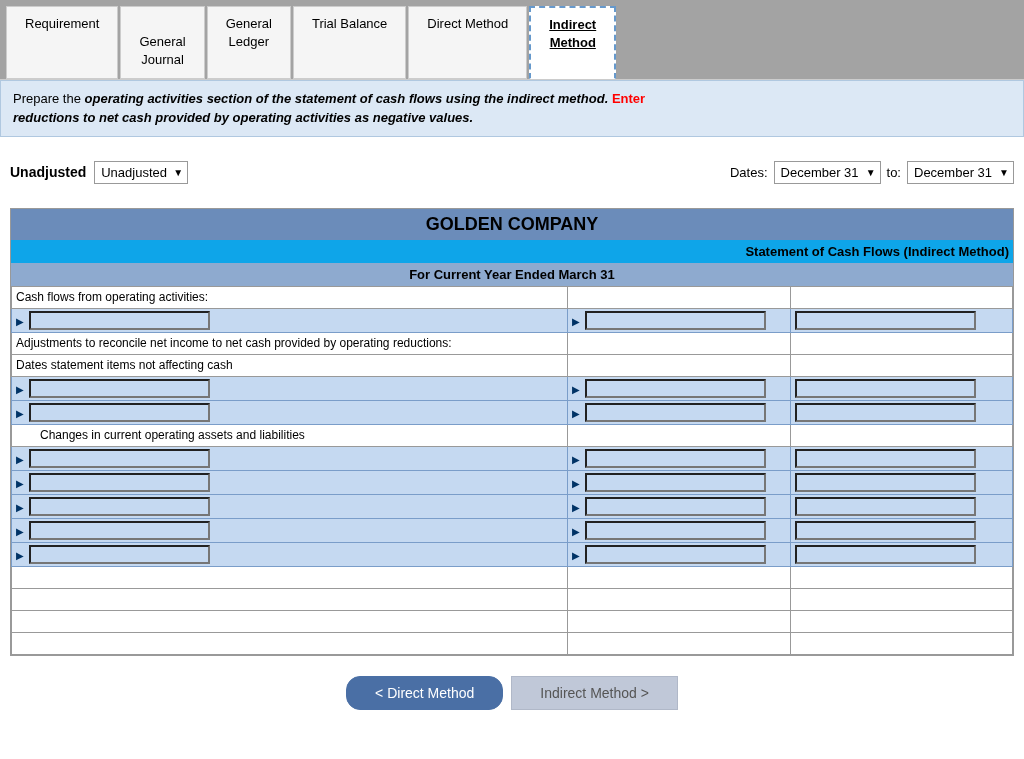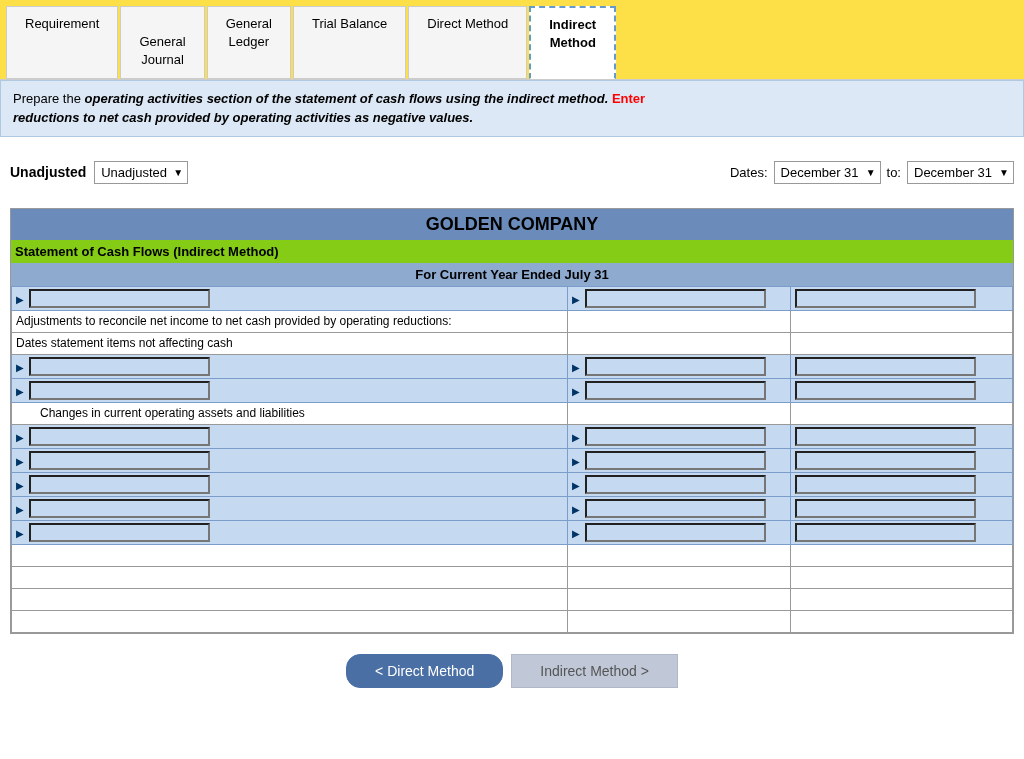--- a/index.html
+++ b/index.html
@@ -4,21 +4,21 @@
   <style>
     * { box-sizing: border-box; margin: 0; padding: 0; }
     body { font-family: Arial, sans-serif; font-size: 13px; background: #f0f0f0; }
 
     .app-container { width: 1024px; min-height: 759px; background: #fff; }
 
     
     .tab-bar {
       display: flex;
       border-bottom: 1px solid #ccc;
-      background: #fde047;
+      background: #a3a3a3;
       padding: 0;
     }
     .tab {
       padding: 8px 18px;
       border: 1px solid #ccc;
       border-bottom: none;
       margin-right: 2px;
       cursor: pointer;
       background: #f5f5f5;
       font-size: 13px;
@@ -27,20 +27,21 @@
       line-height: 1.4;
     }
     .tab:first-child { margin-left: 6px; margin-top: 6px; }
     .tab { margin-top: 6px; }
     .tab.active {
       background: #fff;
       border-bottom: 1px solid #fff;
       font-weight: bold;
       border: 2px dashed #6699cc;
       border-bottom: 1px solid #fff;
+      text-decoration: underline;
     }
     .tab:not(.active) { border: 1px solid #ccc; }
 
     
     .instruction-bar {
       background: #dce8f5;
       border: 1px solid #b0c8e0;
       padding: 8px 12px;
       font-size: 13px;
       line-height: 1.5;
@@ -97,22 +98,22 @@
 
     .table-title-row {
       background: #6b8cba;
       color: #000;
       text-align: center;
       padding: 5px;
       font-weight: bold;
       font-size: 18px;
     }
     .table-subtitle-row {
-      background: #84cc16;
-      text-align: left;
+      background: #0ea5e9;
+      text-align: right;
       padding: 4px;
       font-size: 13px;
       font-weight: bold;
     }
     .table-subtitle2-row {
       background: #8eaacf;
       text-align: center;
       padding: 4px;
       font-size: 13px;
       font-weight: bold;
@@ -242,25 +243,30 @@
         <select class="dropdown-select">
           <option>December 31</option>
         </select>
       </div>
     </div>
   </div>
 
   <div class="table-container">
     <div class="table-title-row">GOLDEN COMPANY</div>
     <div class="table-subtitle-row">Statement of Cash Flows (Indirect Method)</div>
-    <div class="table-subtitle2-row">For Current Year Ended July 31</div>
+    <div class="table-subtitle2-row">For Current Year Ended March 31</div>
 
     <table class="data-table">
 
       <tbody>
+          <tr class="input-row">
+        <td class="label-cell">Cash flows from operating activities:</td>
+        <td class="amount-cell"></td>
+        <td class="total-cell"></td>
+      </tr>
 
       <tr class="blue-row">
         <td class="label-cell">
           <span class="arrow-prefix"></span>
           <input type="text" style="">
         </td>
         <td class="amount-cell">
           <span class="arrow-prefix"></span>
           <input type="text" style="">
         </td>

